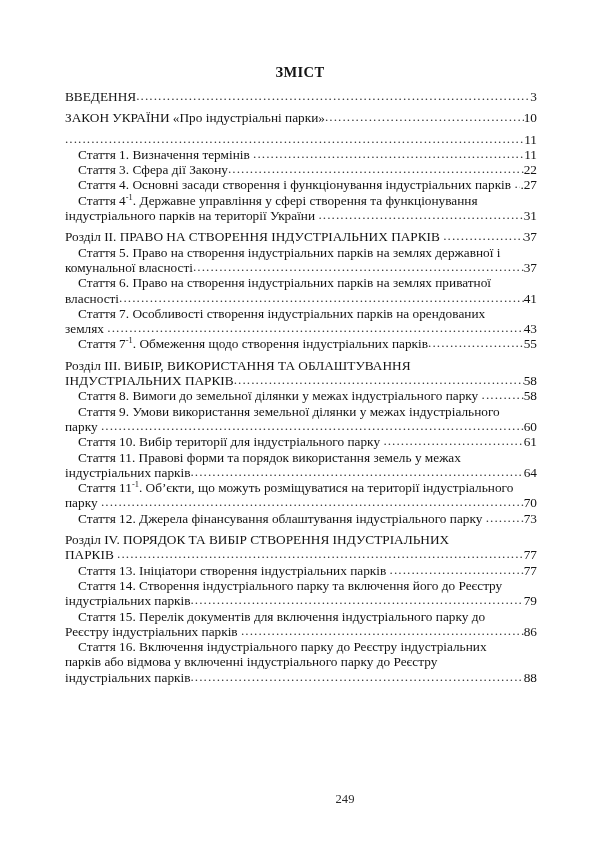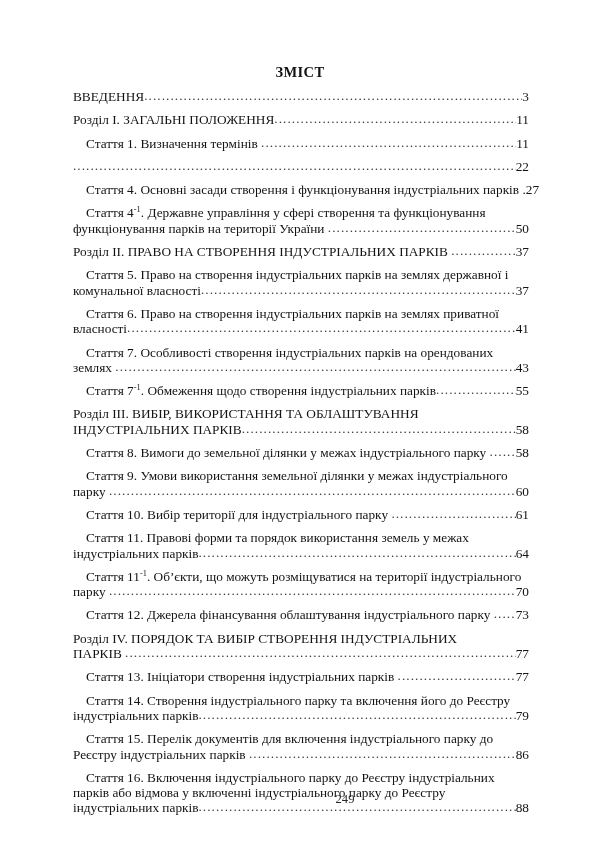--- a/index.html
+++ b/index.html
@@ -40,21 +40,21 @@
     position: absolute;
     top: 89px;
     left: 65px;
     width: 472px;
   }
 
   
   .entry {
     font-size: 13.3px;
     line-height: 15.3px;
-    margin: 8px;
+    margin: 0;
     padding: 0;
   }
   .entry.level-1 {
     margin-top: 6px;
   }
   .entry.level-1.first {
     margin-top: 0;
   }
   .entry.level-2 {
     margin-top: 0;
@@ -124,53 +124,60 @@
   <div class="toc-body" id="toc-body">
       <div class="entry level-1 first">
         <div class="row">
           <span class="txt">ВВЕДЕННЯ</span>
           <span class="leader"></span>
           <span class="pg"> 3</span>
         </div>
       </div>
       <div class="entry level-1">
         <div class="row">
-          <span class="txt">Розділ I. ЗАГАЛЬНІ ПОЛОЖЕННЯ</span>
+          <span class="txt">ЗАКОН УКРАЇНИ «Про індустріальні парки»</span>
+          <span class="leader"></span>
+          <span class="pg">10</span>
+        </div>
+      </div>
+      <div class="entry level-1">
+        <div class="row">
           <span class="leader"></span>
           <span class="pg">11</span>
         </div>
       </div>
       <div class="entry level-2">
         <div class="row">
           <span class="txt indent-first">Стаття 1. Визначення термінів </span>
           <span class="leader"></span>
           <span class="pg">11</span>
         </div>
       </div>
       <div class="entry level-2">
         <div class="row">
+          <span class="txt indent-first">Стаття 3. Сфера дії Закону</span>
           <span class="leader"></span>
           <span class="pg">22</span>
         </div>
       </div>
       <div class="entry level-2">
         <div class="row">
           <span class="txt indent-first">Стаття 4. Основні засади створення і функціонування індустріальних парків </span>
           <span class="leader"></span>
           <span class="pg">.27</span>
         </div>
       </div>
       <div class="entry level-2">
         <div class="row no-leader">
           <span class="txt indent-first">Стаття 4<sup>-1</sup>. Державне управління у сфері створення та функціонування</span>
         </div>
         <div class="row">
-          <span class="txt">функціонування парків на території України </span>
-          <span class="leader"></span>
-          <span class="pg">50</span>
+          <span class="txt">індустріального парків на території України </span>
+          <span class="leader"></span>
+          <span class="pg">31</span>
         </div>
       </div>
       <div class="entry level-1">
         <div class="row">
           <span class="txt">Розділ II. ПРАВО НА СТВОРЕННЯ ІНДУСТРІАЛЬНИХ ПАРКІВ </span>
           <span class="leader"></span>
           <span class="pg">37</span>
         </div>
       </div>
       <div class="entry level-2">

